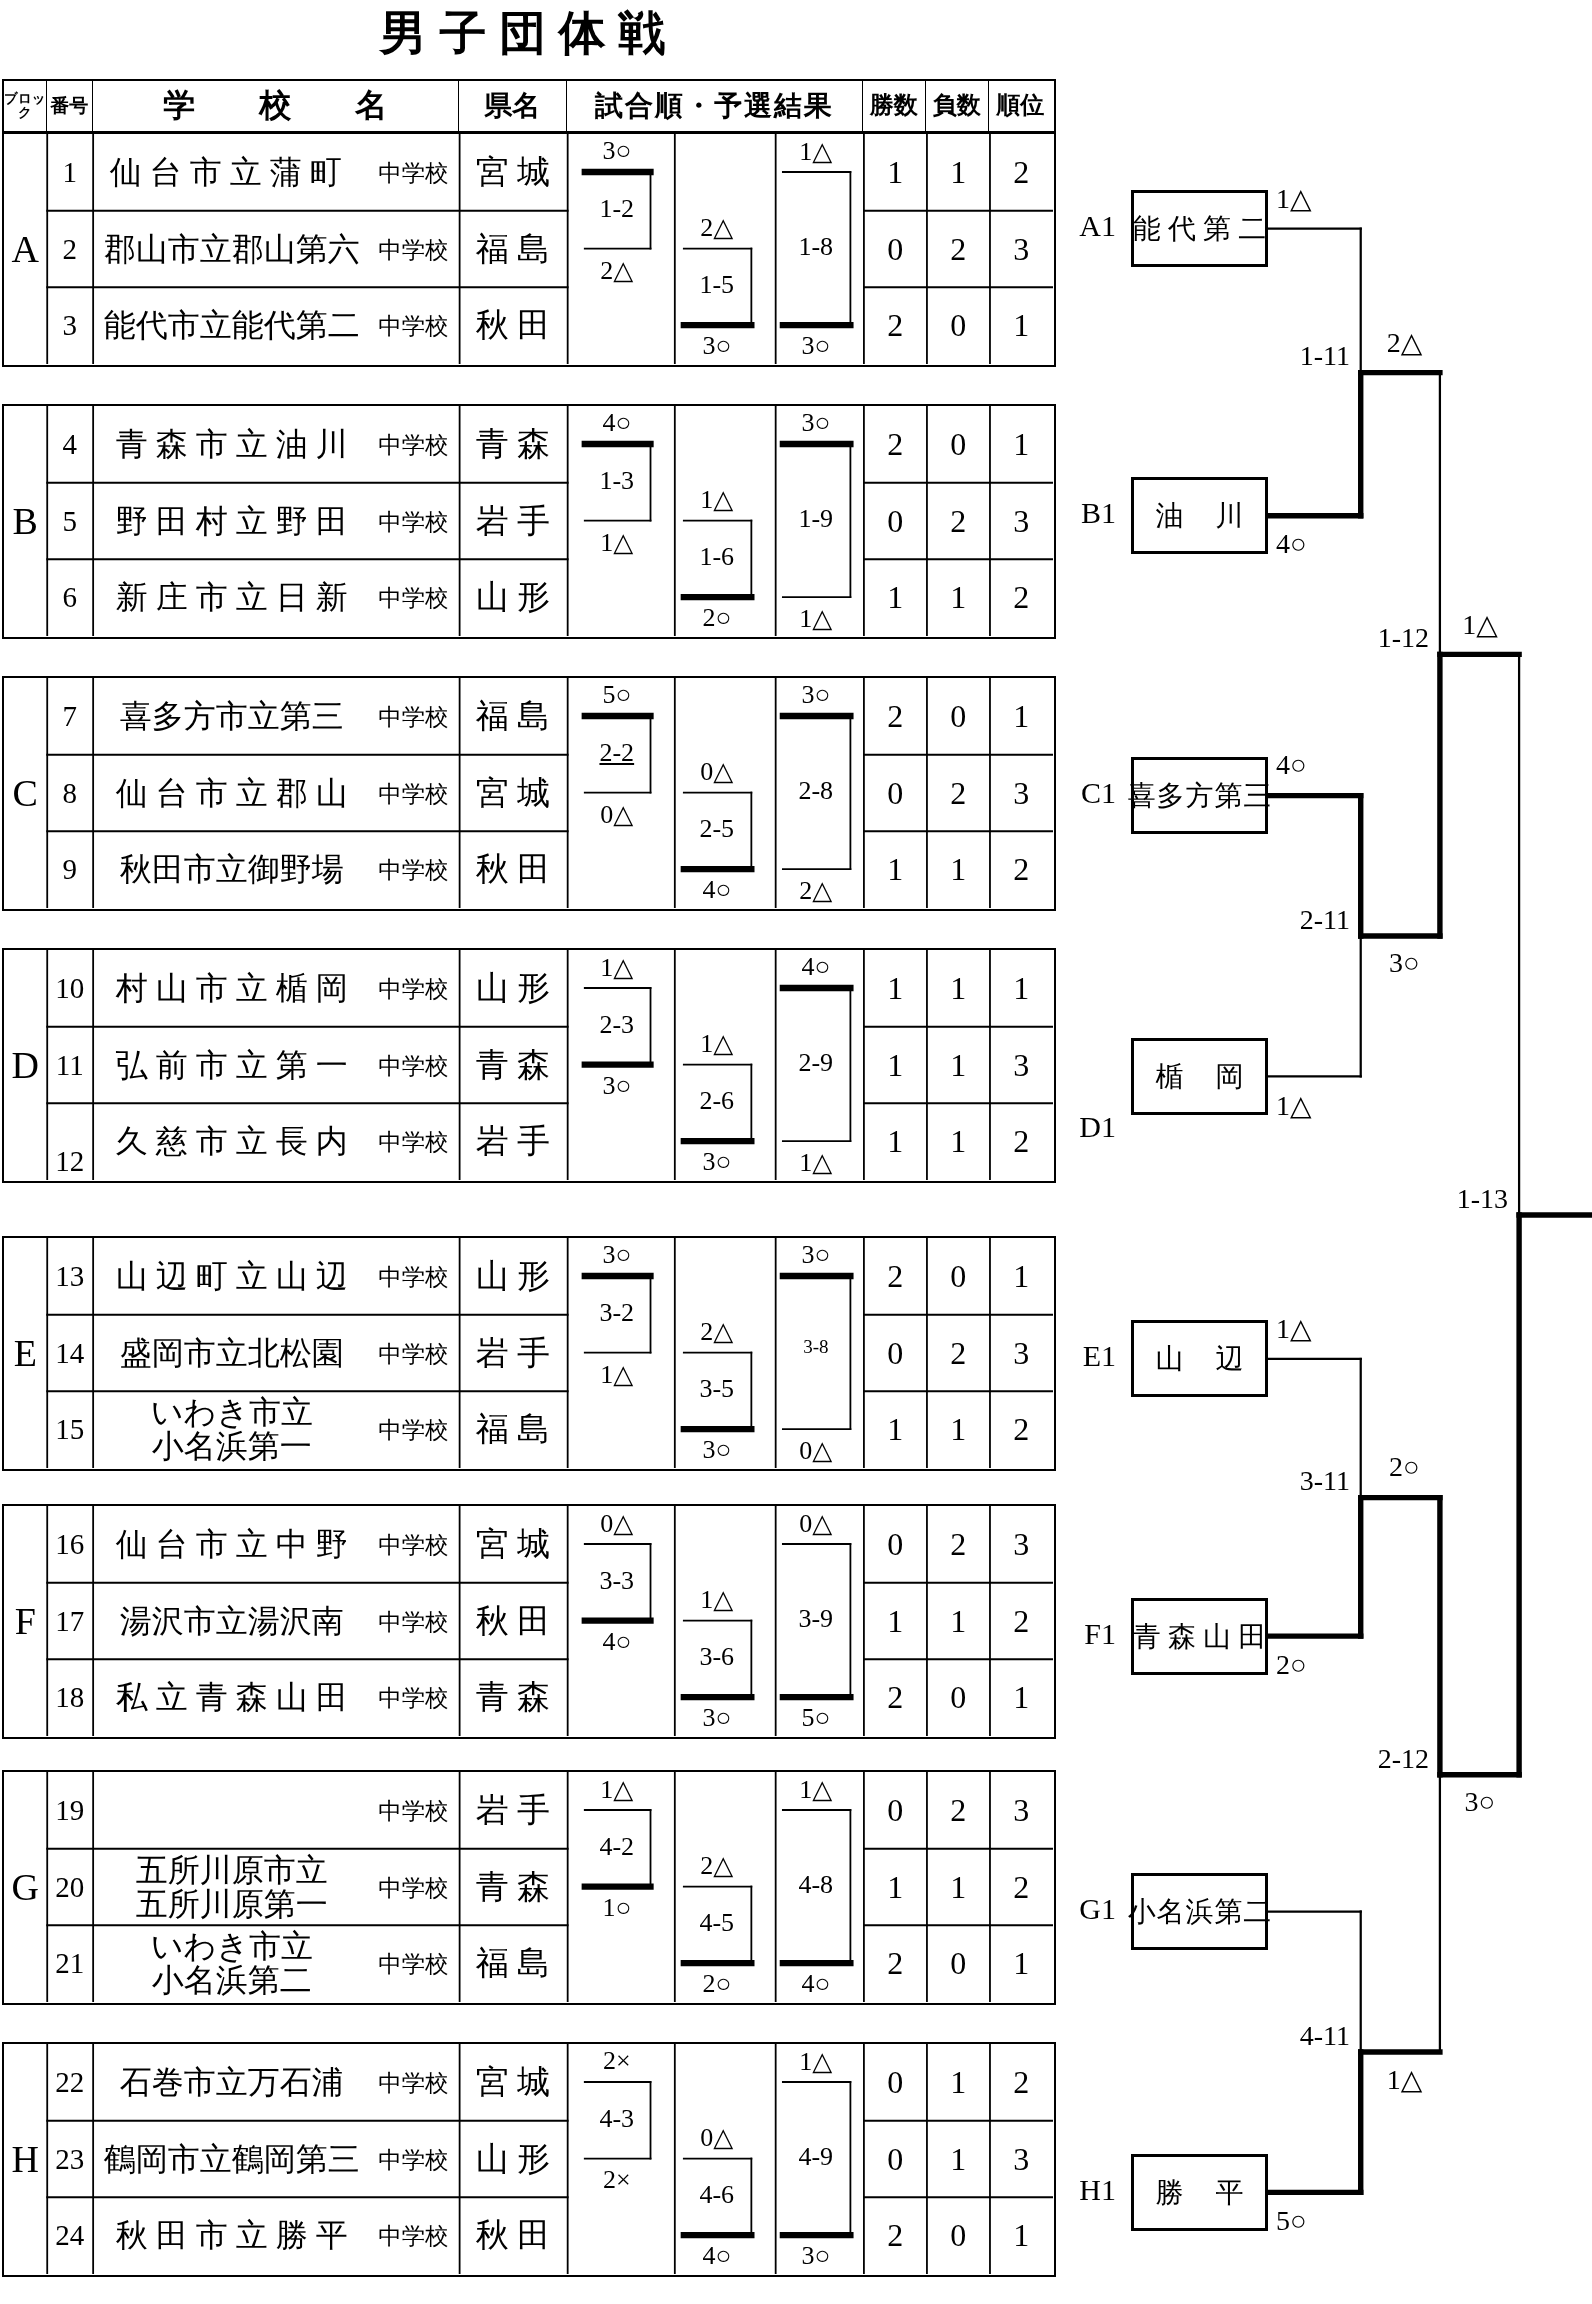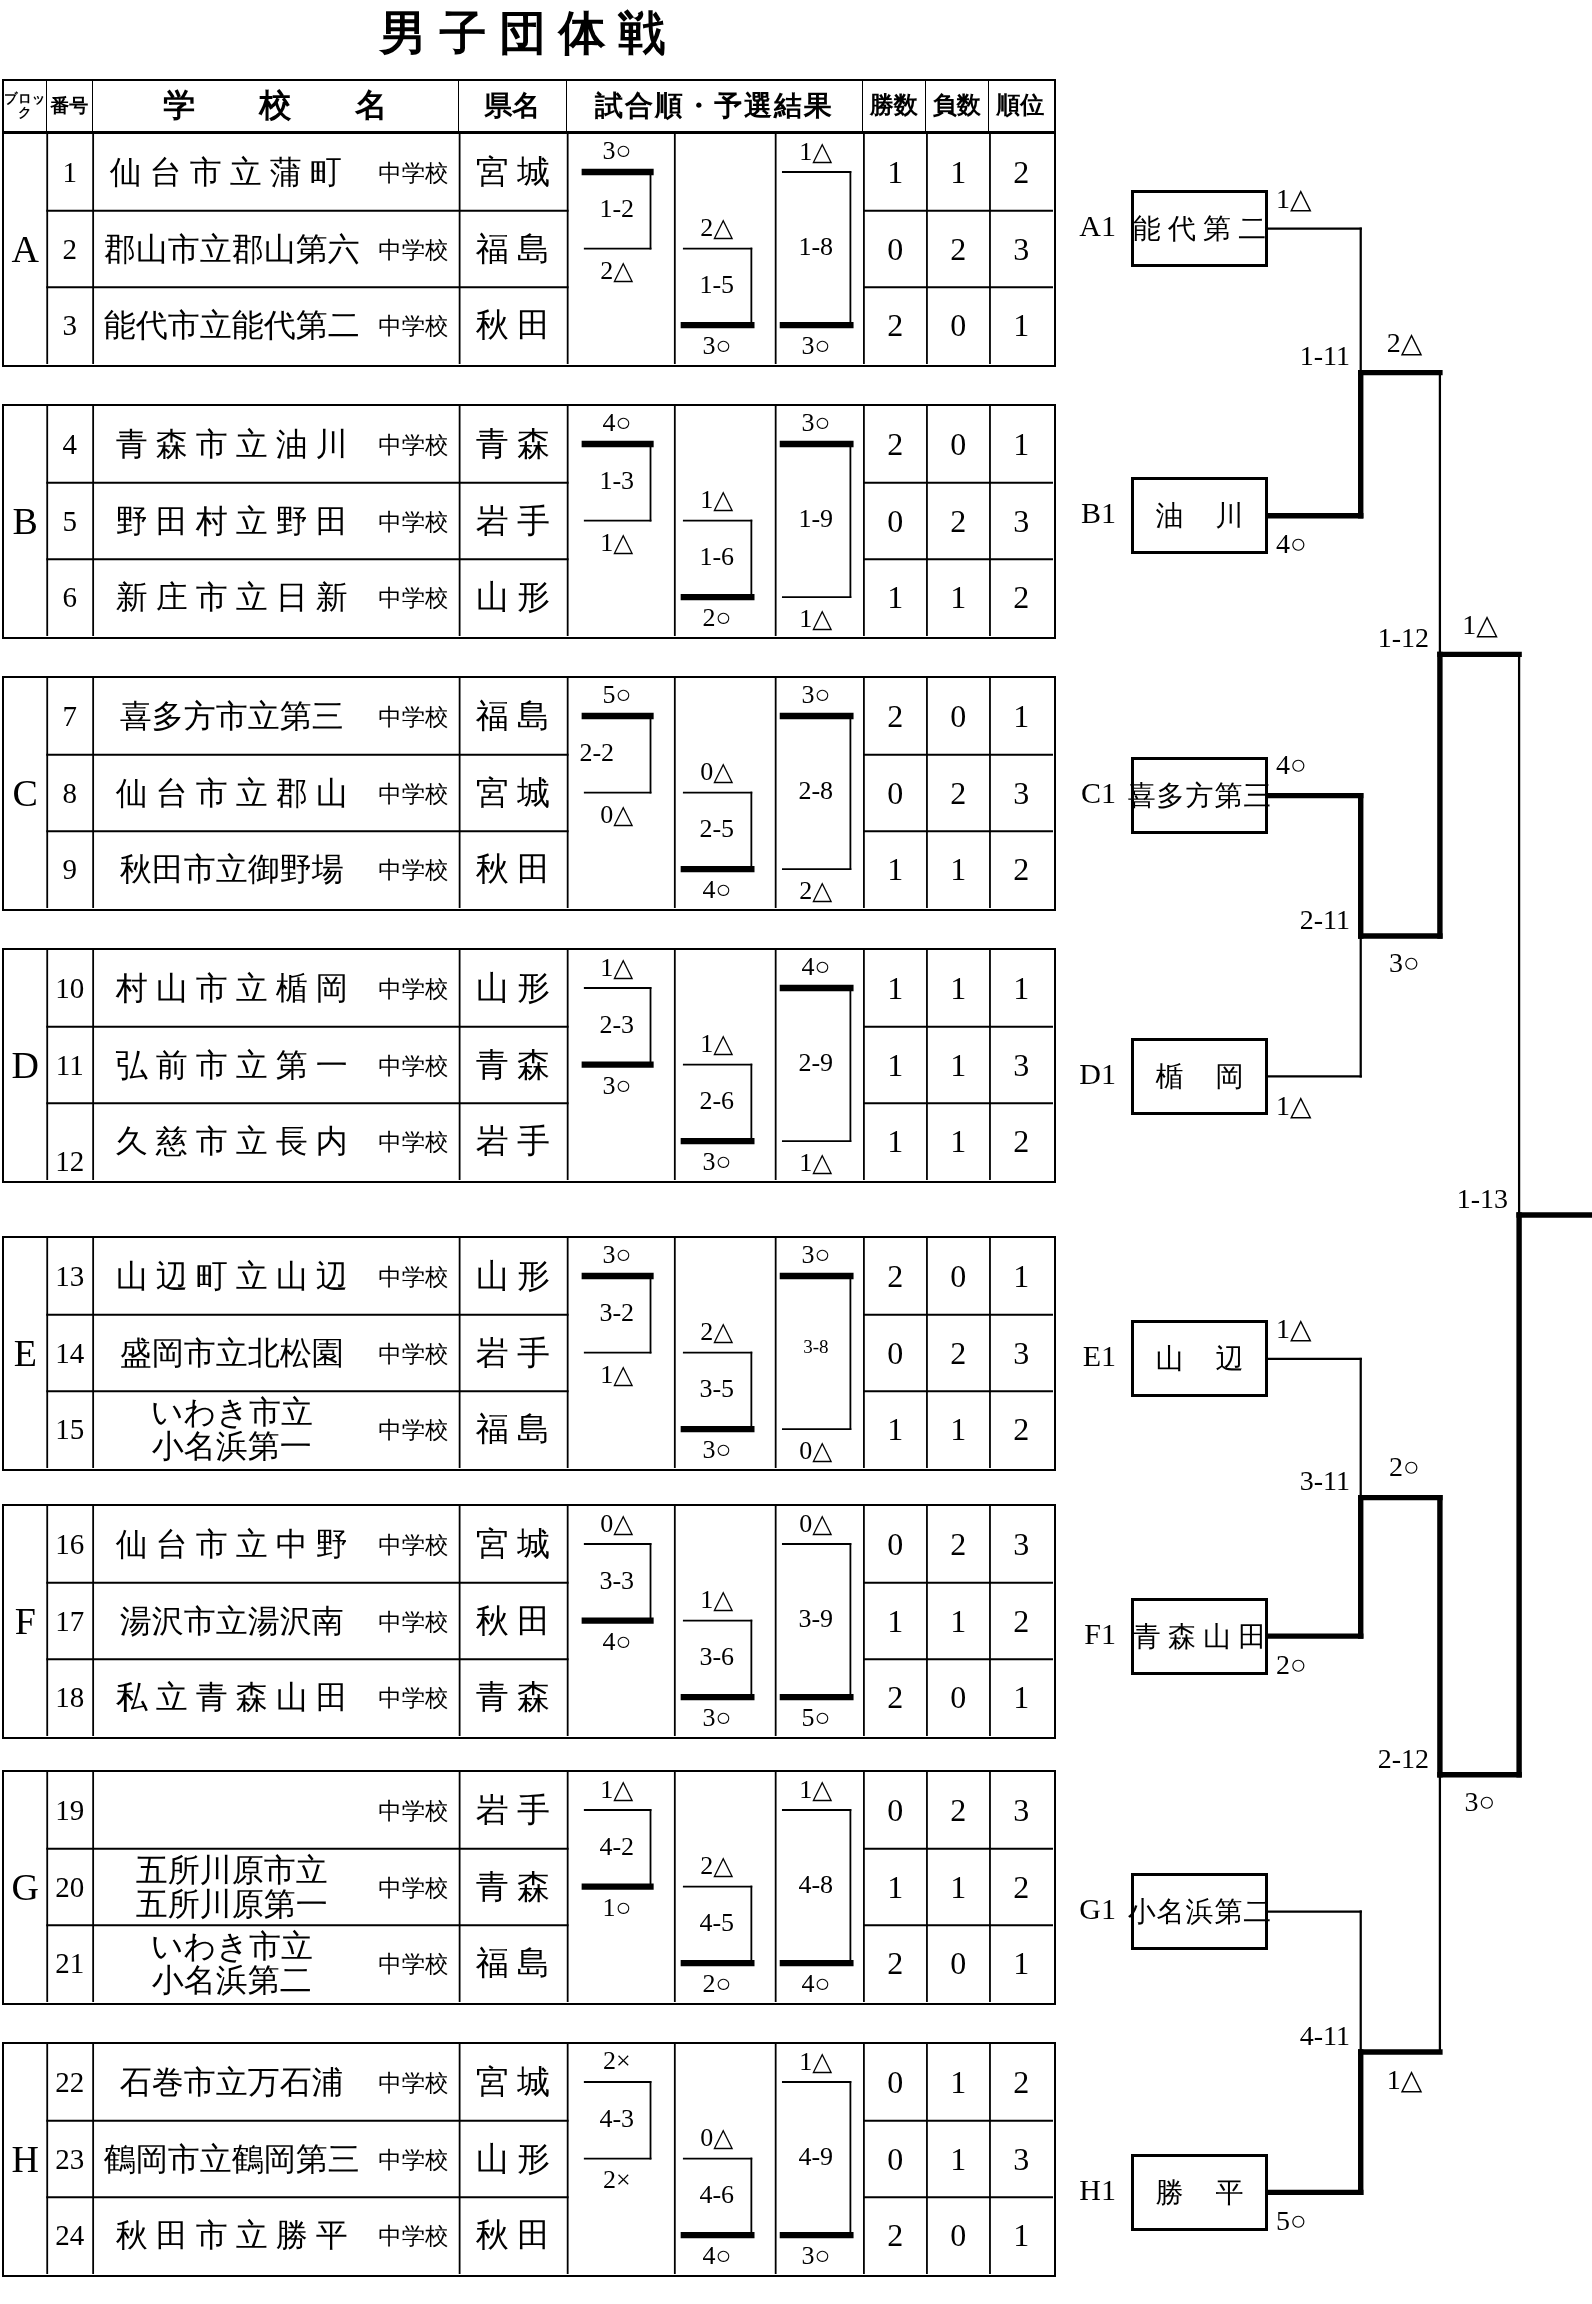--- a/index.html
+++ b/index.html
@@ -189,21 +189,21 @@
         <div class="abs" style="left: 923px; top: 77px; width: 63px; height: 77px; display: flex; align-items: center; justify-content: center; font-size: 32px;">2</div>
         <div class="abs" style="left: 986px; top: 77px; width: 63px; height: 77px; display: flex; align-items: center; justify-content: center; font-size: 32px;">3</div>
         <div class="abs" style="left: 43px; top: 153px; width: 46px; height: 77px; display: flex; align-items: center; justify-content: center; font-size: 29px;">9</div>
         <div class="abs" style="left: 93px; top: 153px; width: 270px; height: 77px; display: flex; align-items: center; justify-content: center; text-align: center; font-size: 32px; line-height: 1.05; white-space: pre-line;">秋田市立御野場</div>
         <div class="abs" style="left: 358px; top: 153px; width: 92px; height: 77px; display: flex; align-items: center; justify-content: flex-end; padding-right: 5.4px; font-size: 23.4px;">中学校</div>
         <div class="abs" style="left: 455px; top: 153px; width: 108px; height: 77px; display: flex; align-items: center; justify-content: center; font-size: 33px;">秋 田</div>
         <div class="abs" style="left: 860px; top: 153px; width: 63px; height: 77px; display: flex; align-items: center; justify-content: center; font-size: 32px;">1</div>
         <div class="abs" style="left: 923px; top: 153px; width: 63px; height: 77px; display: flex; align-items: center; justify-content: center; font-size: 32px;">1</div>
         <div class="abs" style="left: 986px; top: 153px; width: 63px; height: 77px; display: flex; align-items: center; justify-content: center; font-size: 32px;">2</div>
         <div class="abs" style="left: 572px; top: 1.8px; width: 82px; text-align: center; font-size: 26px;">5○</div>
-        <div class="abs" style="left: 552px; top: 60px; width: 82px; text-align: center; font-size: 26px;">2-2</div>
+        <div class="abs" style="left: 572px; top: 60px; width: 82px; text-align: center; font-size: 26px; text-decoration: underline;">2-2</div>
         <div class="abs" style="left: 572px; top: 121px; width: 82px; text-align: center; font-size: 26px;">0△</div>
         <div class="abs" style="left: 671px; top: 78px; width: 84px; text-align: center; font-size: 26px;">0△</div>
         <div class="abs" style="left: 671px; top: 136px; width: 84px; text-align: center; font-size: 26px;">2-5</div>
         <div class="abs" style="left: 671px; top: 197px; width: 84px; text-align: center; font-size: 26px;">4○</div>
         <div class="abs" style="left: 770px; top: 1.8px; width: 84px; text-align: center; font-size: 26px;">3○</div>
         <div class="abs" style="left: 770px; top: 98px; width: 84px; text-align: center; font-size: 26px;">2-8</div>
         <div class="abs" style="left: 770px; top: 197px; width: 84px; text-align: center; font-size: 26px;">2△</div>
       </div>
       <div class="abs" style="left: 1.8px; top: 948px; width: 1054px; height: 235px; border: 2.7px solid rgb(0, 0, 0); background: rgb(255, 255, 255);">
         <svg width="1049" height="230" style="position: absolute; left: 0px; top: 0px;" viewBox="0 0 1165 255">
@@ -541,21 +541,21 @@
       <div class="abs" style="left: 1413px; top: 1183px; width: 95px; text-align: right; font-size: 28px;">1-13</div>
       <div class="abs" style="left: 1026px; top: 209px; width: 90px; text-align: right; font-size: 30px;">A1</div>
       <div class="abs" style="left: 1131px; top: 190px; width: 137px; height: 77px; border: 3.6px solid rgb(0, 0, 0); display: flex; align-items: center; justify-content: center; font-size: 28px; letter-spacing: 7.2px; text-indent: 7.2px; white-space: nowrap; background: rgb(255, 255, 255);">能代第二</div>
       <div class="abs" style="left: 1276px; top: 182px; width: 81px; font-size: 28px;">1△</div>
       <div class="abs" style="left: 1026px; top: 496px; width: 90px; text-align: right; font-size: 30px;">B1</div>
       <div class="abs" style="left: 1131px; top: 477px; width: 137px; height: 77px; border: 3.6px solid rgb(0, 0, 0); display: flex; align-items: center; justify-content: center; font-size: 28px; letter-spacing: 32px; text-indent: 32px; white-space: nowrap; background: rgb(255, 255, 255);">油川</div>
       <div class="abs" style="left: 1276px; top: 528px; width: 81px; font-size: 28px;">4○</div>
       <div class="abs" style="left: 1026px; top: 776px; width: 90px; text-align: right; font-size: 30px;">C1</div>
       <div class="abs" style="left: 1131px; top: 757px; width: 137px; height: 77px; border: 3.6px solid rgb(0, 0, 0); display: flex; align-items: center; justify-content: center; font-size: 28px; letter-spacing: 0.9px; text-indent: 0.9px; white-space: nowrap; background: rgb(255, 255, 255);">喜多方第三</div>
       <div class="abs" style="left: 1276px; top: 749px; width: 81px; font-size: 28px;">4○</div>
-      <div class="abs" style="left: 1026px; top: 1057px; width: 90px; text-align: right; font-size: 30px;">D1</div>
+      <div class="abs" style="left: 1026px; top: 1110px; width: 90px; text-align: right; font-size: 30px;">D1</div>
       <div class="abs" style="left: 1131px; top: 1038px; width: 137px; height: 77px; border: 3.6px solid rgb(0, 0, 0); display: flex; align-items: center; justify-content: center; font-size: 28px; letter-spacing: 32px; text-indent: 32px; white-space: nowrap; background: rgb(255, 255, 255);">楯岡</div>
       <div class="abs" style="left: 1276px; top: 1089px; width: 81px; font-size: 28px;">1△</div>
       <div class="abs" style="left: 1026px; top: 1339px; width: 90px; text-align: right; font-size: 30px;">E1</div>
       <div class="abs" style="left: 1131px; top: 1320px; width: 137px; height: 77px; border: 3.6px solid rgb(0, 0, 0); display: flex; align-items: center; justify-content: center; font-size: 28px; letter-spacing: 32px; text-indent: 32px; white-space: nowrap; background: rgb(255, 255, 255);">山辺</div>
       <div class="abs" style="left: 1276px; top: 1312px; width: 81px; font-size: 28px;">1△</div>
       <div class="abs" style="left: 1026px; top: 1617px; width: 90px; text-align: right; font-size: 30px;">F1</div>
       <div class="abs" style="left: 1131px; top: 1598px; width: 137px; height: 77px; border: 3.6px solid rgb(0, 0, 0); display: flex; align-items: center; justify-content: center; font-size: 28px; letter-spacing: 7.2px; text-indent: 7.2px; white-space: nowrap; background: rgb(255, 255, 255);">青森山田</div>
       <div class="abs" style="left: 1276px; top: 1649px; width: 81px; font-size: 28px;">2○</div>
       <div class="abs" style="left: 1026px; top: 1892px; width: 90px; text-align: right; font-size: 30px;">G1</div>
       <div class="abs" style="left: 1131px; top: 1873px; width: 137px; height: 77px; border: 3.6px solid rgb(0, 0, 0); display: flex; align-items: center; justify-content: center; font-size: 28px; letter-spacing: 0.9px; text-indent: 0.9px; white-space: nowrap; background: rgb(255, 255, 255);">小名浜第二</div>

